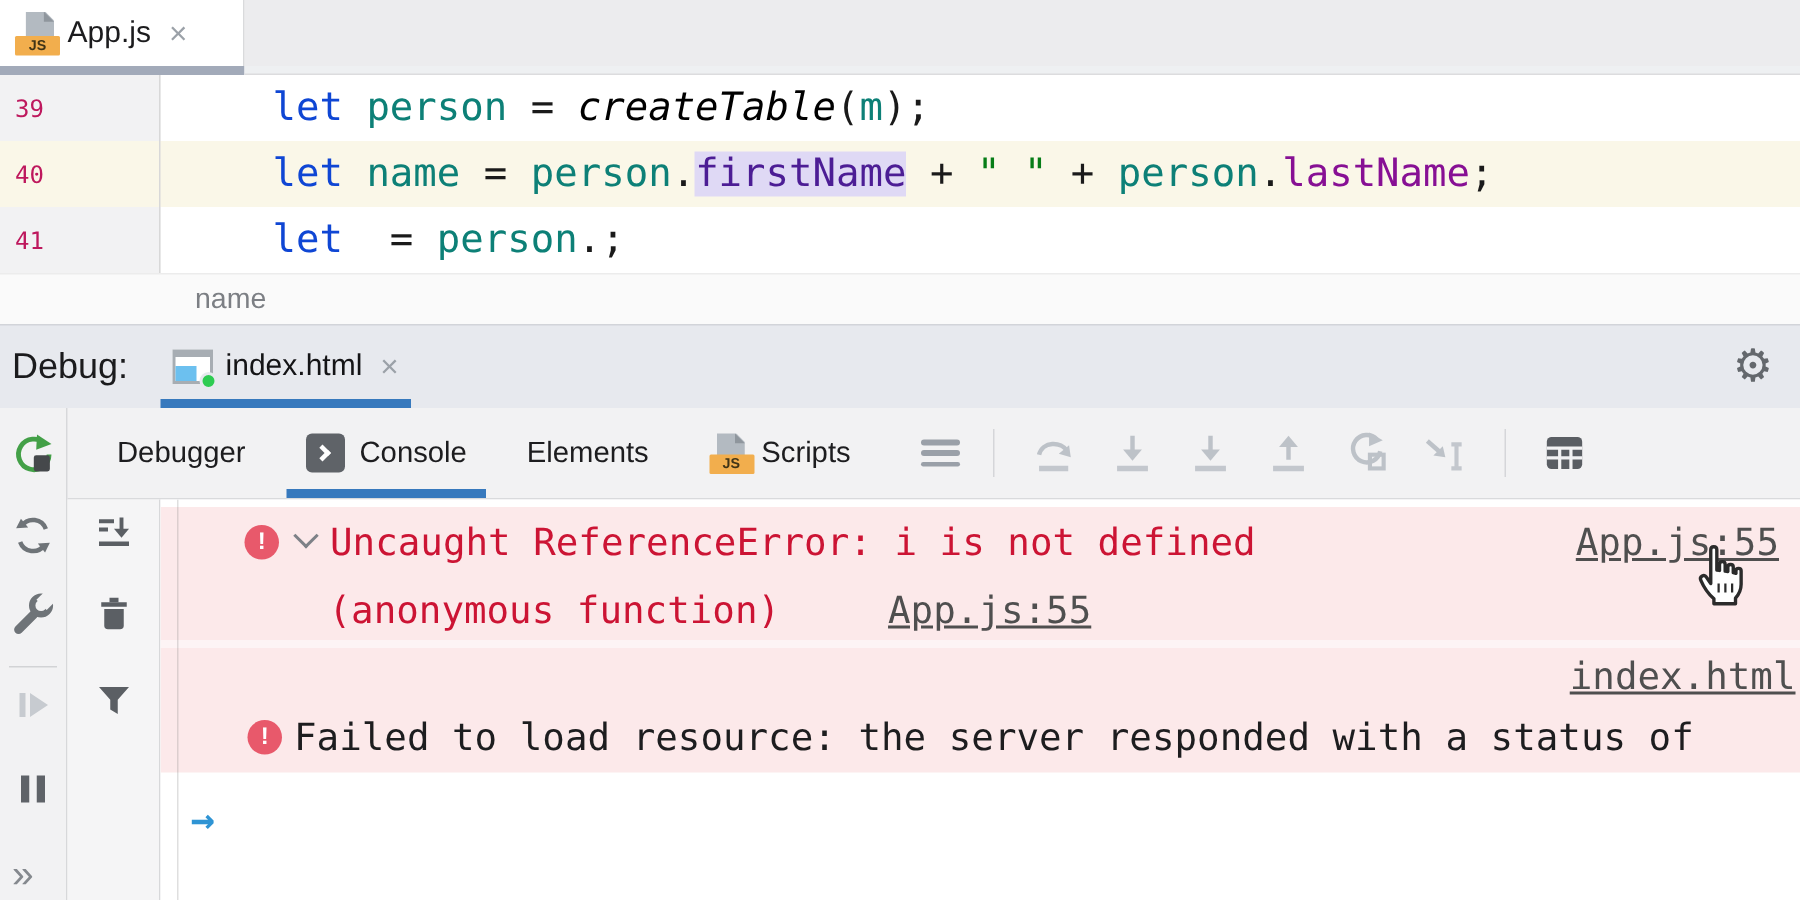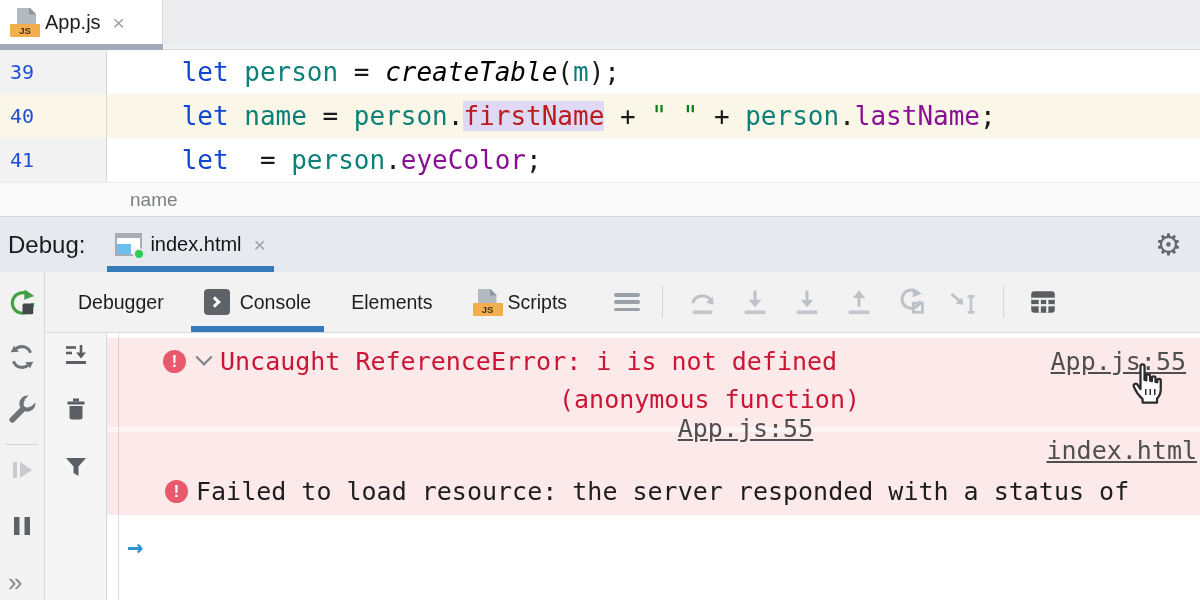--- a/index.html
+++ b/index.html
@@ -27,26 +27,26 @@
   .strip-left { width:163px; background:#a2aab9; }
   .strip-right { flex:1; background:#eef0f2; border-bottom:1px solid #dcdcde; }
 
   
   .editor { height:132px; flex:none; background:#fff; }
   .code-row { height:44px; display:flex; align-items:stretch; }
   .code-row.hl { background:#faf7e8; }
   .gutter-cell { width:107px; flex:none; background:#f2f2f3; border-right:1px solid #d8d8d8;
       display:flex; align-items:center; padding-left:10px; }
   .code-row.hl .gutter-cell { background:transparent; }
-  .gnum { font-family:"DejaVu Sans Mono", monospace; font-size:20px; color:#1d4ed8; }
+  .gnum { font-family:"DejaVu Sans Mono", monospace; font-size:16px; color:#be185d; }
   .ctext { flex:1; display:flex; align-items:center; padding-left:12px; font-family:"DejaVu Sans Mono", monospace;
       font-size:26px; white-space:pre; color:#1a1a1a; }
   .tk-p { color:#1a1a1a; } .tk-kw { color:#0f46d4; } .tk-var { color:#0d8077; }
   .tk-prop { color:#871094; } .tk-str { color:#067d17; } .tk-fn { color:#000; font-style:italic; }
-  .tk-prop-hl { color:#b91c1c; background:#dfd9f5; }
+  .tk-prop-hl { color:#4c1d95; background:#dfd9f5; }
 
   
   .namebar { height:34px; flex:none; background:#fafafa; border-top:1px solid #ececec;
       display:flex; align-items:center; padding-left:130px; }
   .namebar span { font-size:19px; color:#7c7f84; }
 
   
   .debugbar { height:56px; flex:none; background:#e7e9ee; border-top:1px solid #d2d4d9;
       display:flex; align-items:center; padding-left:8px; position:relative; }
   .dlabel { font-size:24px; color:#1b1b1d; margin-right:22px; }
@@ -89,21 +89,21 @@
   .gcol { width:62px; flex:none; background:#f5f5f6; border-right:1px solid #d7d8da; position:relative; }
   .gcol .ic { position:absolute; left:50%; transform:translateX(-50%); }
 
   .console { flex:1; position:relative; background:#fff; font-family:"DejaVu Sans Mono", monospace; min-width:0; overflow:hidden; }
   .hairline { position:absolute; left:11px; top:0; bottom:0; width:1px; background:rgba(110,110,110,.22); }
   .eblock { background:#fce9ea; }
   .eblock.first { margin-top:5px; }
   .egap { height:5px; background:#fdf4f5; }
   .crow { display:flex; align-items:center; font-size:25px; }
   .crow.r1 { height:47px; padding-left:56px; padding-right:14px; }
-  .crow.r2 { height:42px; padding-left:112px;flex-direction:column; }
+  .crow.r2 { height:42px; padding-left:112px; }
   .crow.r3 { height:36px; justify-content:flex-end; padding-right:3px; }
   .crow.r4 { height:47px; padding-left:58px; }
   .errico { width:23px; height:23px; border-radius:50%; background:#e8596b; color:#fff; flex:none;
       display:flex; align-items:center; justify-content:center; font-family:"Liberation Sans",sans-serif;
       font-size:16px; font-weight:bold; line-height:1; }
   .expchev { width:12px; height:12px; border-right:2.5px solid #7d8187; border-bottom:2.5px solid #7d8187;
       transform:rotate(45deg) translate(-2px,-2px); flex:none; margin:0 10px 4px 12px; }
   .etext { color:#cc1434; white-space:nowrap; }
   .dtext { color:#1d1d1f; white-space:nowrap; margin-left:8px; }
   .clink { color:#4f4f4f; text-decoration:underline; white-space:nowrap; }
@@ -144,21 +144,21 @@
     <div class="code-row hl">
       <div class="gutter-cell">
           <span class="gnum">40</span>
         </div>
       <div class="ctext"><span class="tk-p">    </span><span class="tk-kw">let</span><span class="tk-p"> </span><span class="tk-var">name</span><span class="tk-p"> = </span><span class="tk-var">person</span><span class="tk-p">.</span><span class="tk-prop-hl">firstName</span><span class="tk-p"> + </span><span class="tk-str">" "</span><span class="tk-p"> + </span><span class="tk-var">person</span><span class="tk-p">.</span><span class="tk-prop">lastName</span><span class="tk-p">;</span></div>
     </div>
     <div class="code-row">
       <div class="gutter-cell">
           <span class="gnum">41</span>
         </div>
-      <div class="ctext"><span class="tk-p">    </span><span class="tk-kw">let</span><span class="tk-p"> </span><span class="tk-p"> = </span><span class="tk-var">person</span><span class="tk-p">.</span><span class="tk-prop">eyeColor</span><span class="tk-p">;</span></div>
+      <div class="ctext"><span class="tk-p">    </span><span class="tk-kw">let</span><span class="tk-p"> </span><span class="tk-p"> = </span><span class="tk-var">person</span><span class="tk-p">.</span><span class="tk-p">;</span></div>
     </div>
   </div>
 
   <div class="namebar">
     <span>name</span>
   </div>
 
   <div class="debugbar">
     <span class="dlabel">Debug:</span>
     <div class="dtab">

